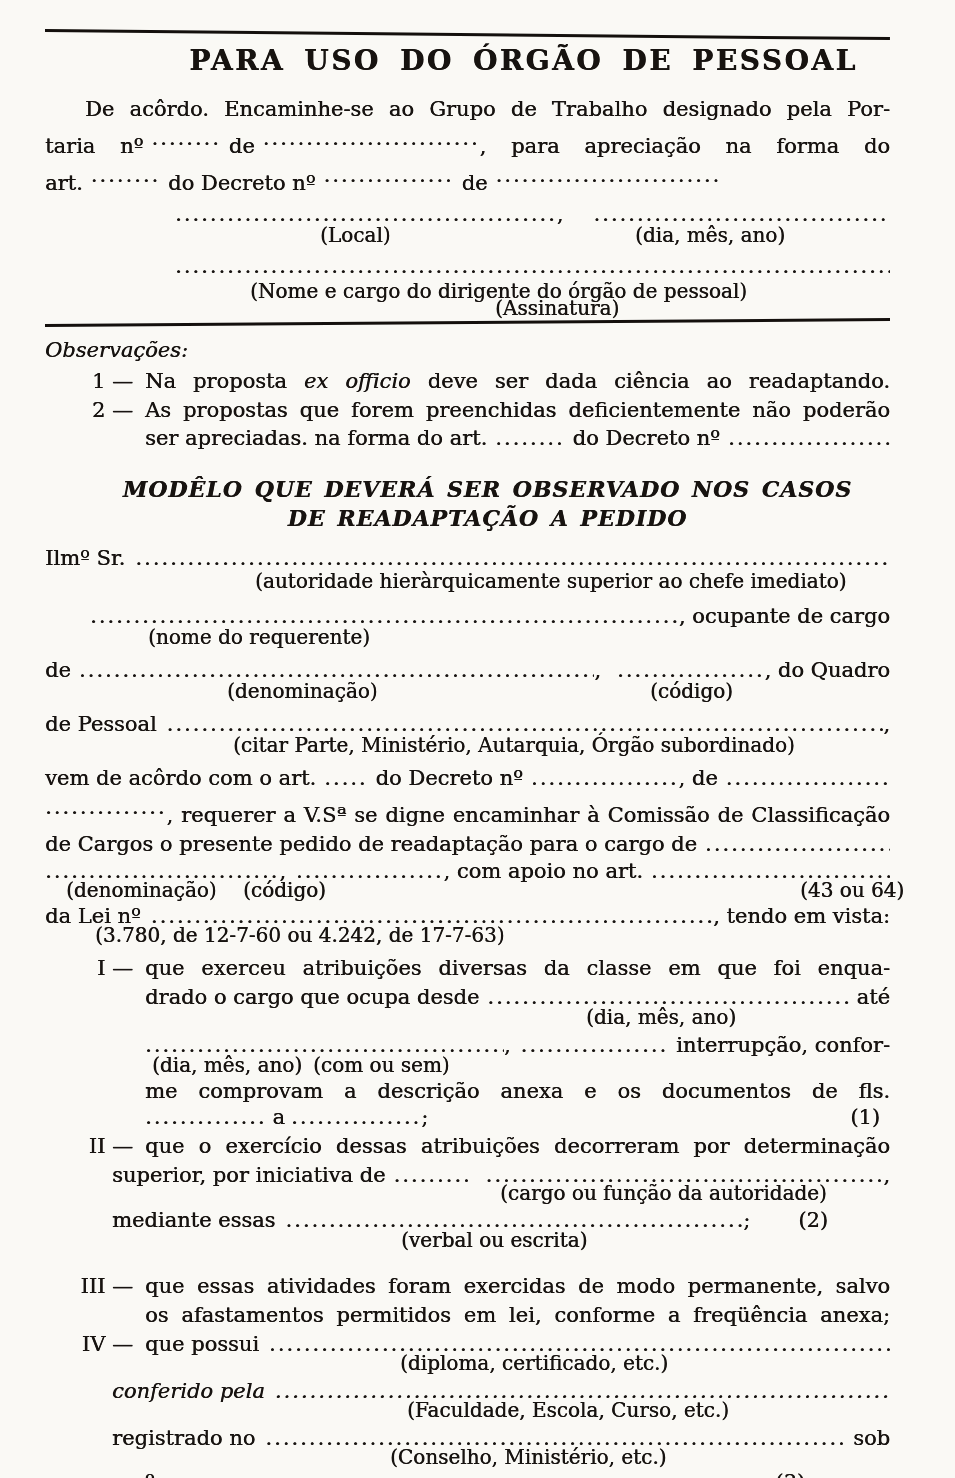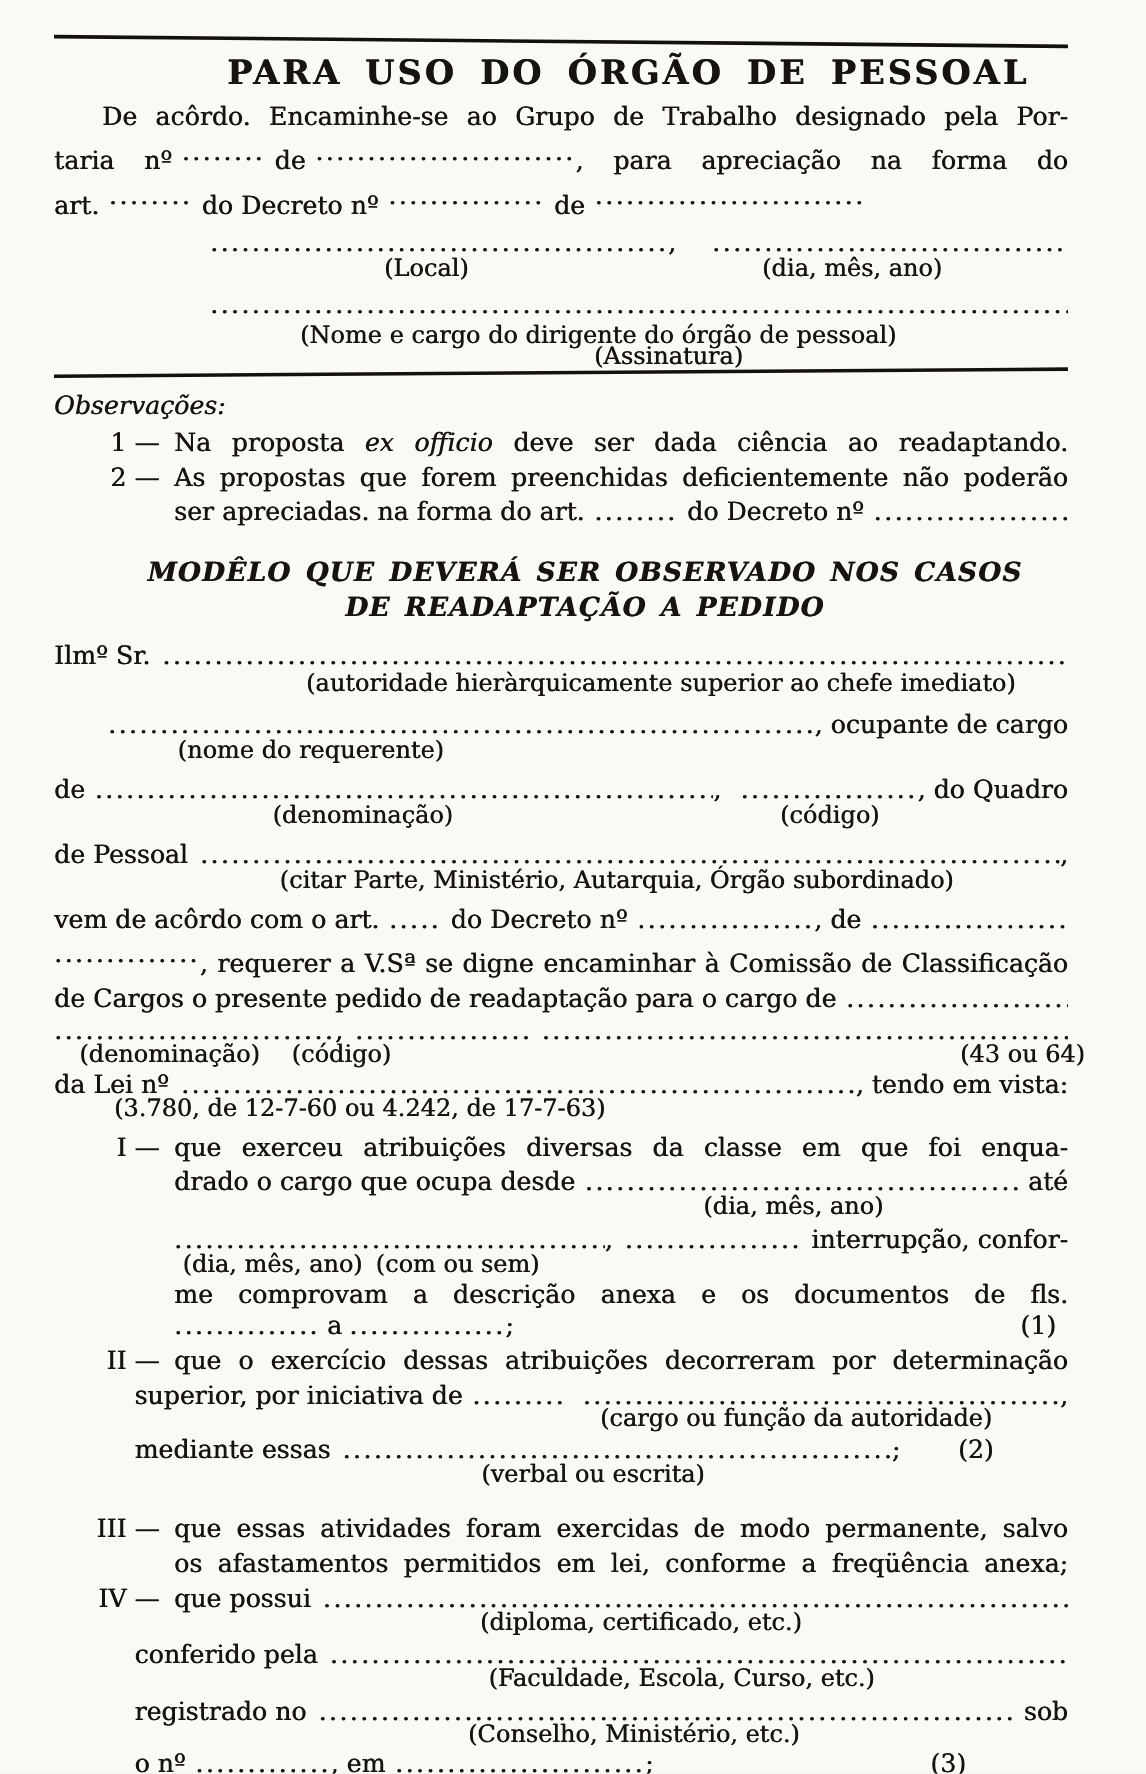--- a/index.html
+++ b/index.html
@@ -50,21 +50,21 @@
   .caps{position:relative;height:24px;line-height:24px;font-size:20px;}
   .cap{position:absolute;top:0;white-space:nowrap;}
 </style>
 </head>
 <body>
 
 <div class="page">
   <div>
       <div class="rule rule-top"></div>
       <div class="title" style="margin-top: 14px;">PARA USO DO ÓRGÃO DE PESSOAL</div>
-      <div class="line just" style="padding-left: 40px; margin-top: 8px;"><span class="tx">De acôrdo. Encaminhe-se ao Grupo de Trabalho designado pela Por-</span></div>
+      <div class="line just" style="padding-left: 40px; margin-top: 20px;"><span class="tx">De acôrdo. Encaminhe-se ao Grupo de Trabalho designado pela Por-</span></div>
       <div class="line just"><span class="tx">taria nº</span><span class="sp" style="width: 8px;"></span><span class="dt">........</span><span class="sp" style="width: 8px;"></span><span class="tx">de</span><span class="sp" style="width: 8px;"></span><span class="dt">.........................</span><span class="tx">, para apreciação na forma do</span></div>
       <div class="line left"><span class="tx">art.</span><span class="sp" style="width: 8px;"></span><span class="dt">........</span><span class="sp" style="width: 8px;"></span><span class="tx">do Decreto nº</span><span class="sp" style="width: 8px;"></span><span class="dt">...............</span><span class="sp" style="width: 8px;"></span><span class="tx">de</span><span class="sp" style="width: 8px;"></span><span class="dt">..........................</span></div>
       <div class="line flex" style="padding-left: 130px; margin-top: 2px;">
         <span class="dt">............................................</span>
         <span class="tx">,</span>
         <span class="sp" style="width: 30px;"></span>
         <span class="df">................................................................................................................................................................................................................................................................................................................................................................................................................</span>
       </div>
       <div class="caps" style="margin-top: -6px;">
         <span class="cap" style="left: 275px;">(Local)</span>
@@ -153,20 +153,21 @@
       <div class="line flex">
         <span class="tx">de Cargos o presente pedido de readaptação para o cargo de</span>
         <span class="sp" style="width: 8px;"></span>
         <span class="df">................................................................................................................................................................................................................................................................................................................................................................................................................</span>
       </div>
       <div class="line flex" style="margin-top: -2px;">
         <span class="dt">...........................</span>
         <span class="tx">,</span>
         <span class="sp" style="width: 10px;"></span>
         <span class="dt">.................</span>
+        <span class="tx">, com apoio no art.</span>
         <span class="sp" style="width: 8px;"></span>
         <span class="df">................................................................................................................................................................................................................................................................................................................................................................................................................</span>
       </div>
       <div class="caps" style="margin-top: -8px;">
         <span class="cap" style="left: 21px;">(denominação)</span>
         <span class="cap" style="left: 198px;">(código)</span>
         <span class="cap" style="left: 755px;">(43 ou 64)</span>
       </div>
       <div class="line flex">
         <span class="tx">da Lei nº</span>
@@ -251,21 +252,21 @@
         <span class="num">IV —</span>
         <span class="content flex">
           <span class="tx">que possui</span>
           <span class="sp" style="width: 10px;"></span>
           <span class="df">................................................................................................................................................................................................................................................................................................................................................................................................................</span>
         </span>
       </div>
       <div class="caps" style="margin-top: -8px;">
         <span class="cap" style="left: 355px;">(diploma, certificado, etc.)</span>
       </div>
-      <div class="line flex" style="padding-left: 67px; margin-top: 2px;">
+      <div class="line flex" style="padding-left: 67px; margin-top: 2px; font-style: italic;">
         <span class="tx">conferido pela</span>
         <span class="sp" style="width: 10px;"></span>
         <span class="df">................................................................................................................................................................................................................................................................................................................................................................................................................</span>
       </div>
       <div class="caps" style="margin-top: -8px;">
         <span class="cap" style="left: 362px;">(Faculdade, Escola, Curso, etc.)</span>
       </div>
       <div class="line flex" style="padding-left: 67px; margin-top: 2px;">
         <span class="tx">registrado no</span>
         <span class="sp" style="width: 10px;"></span>

